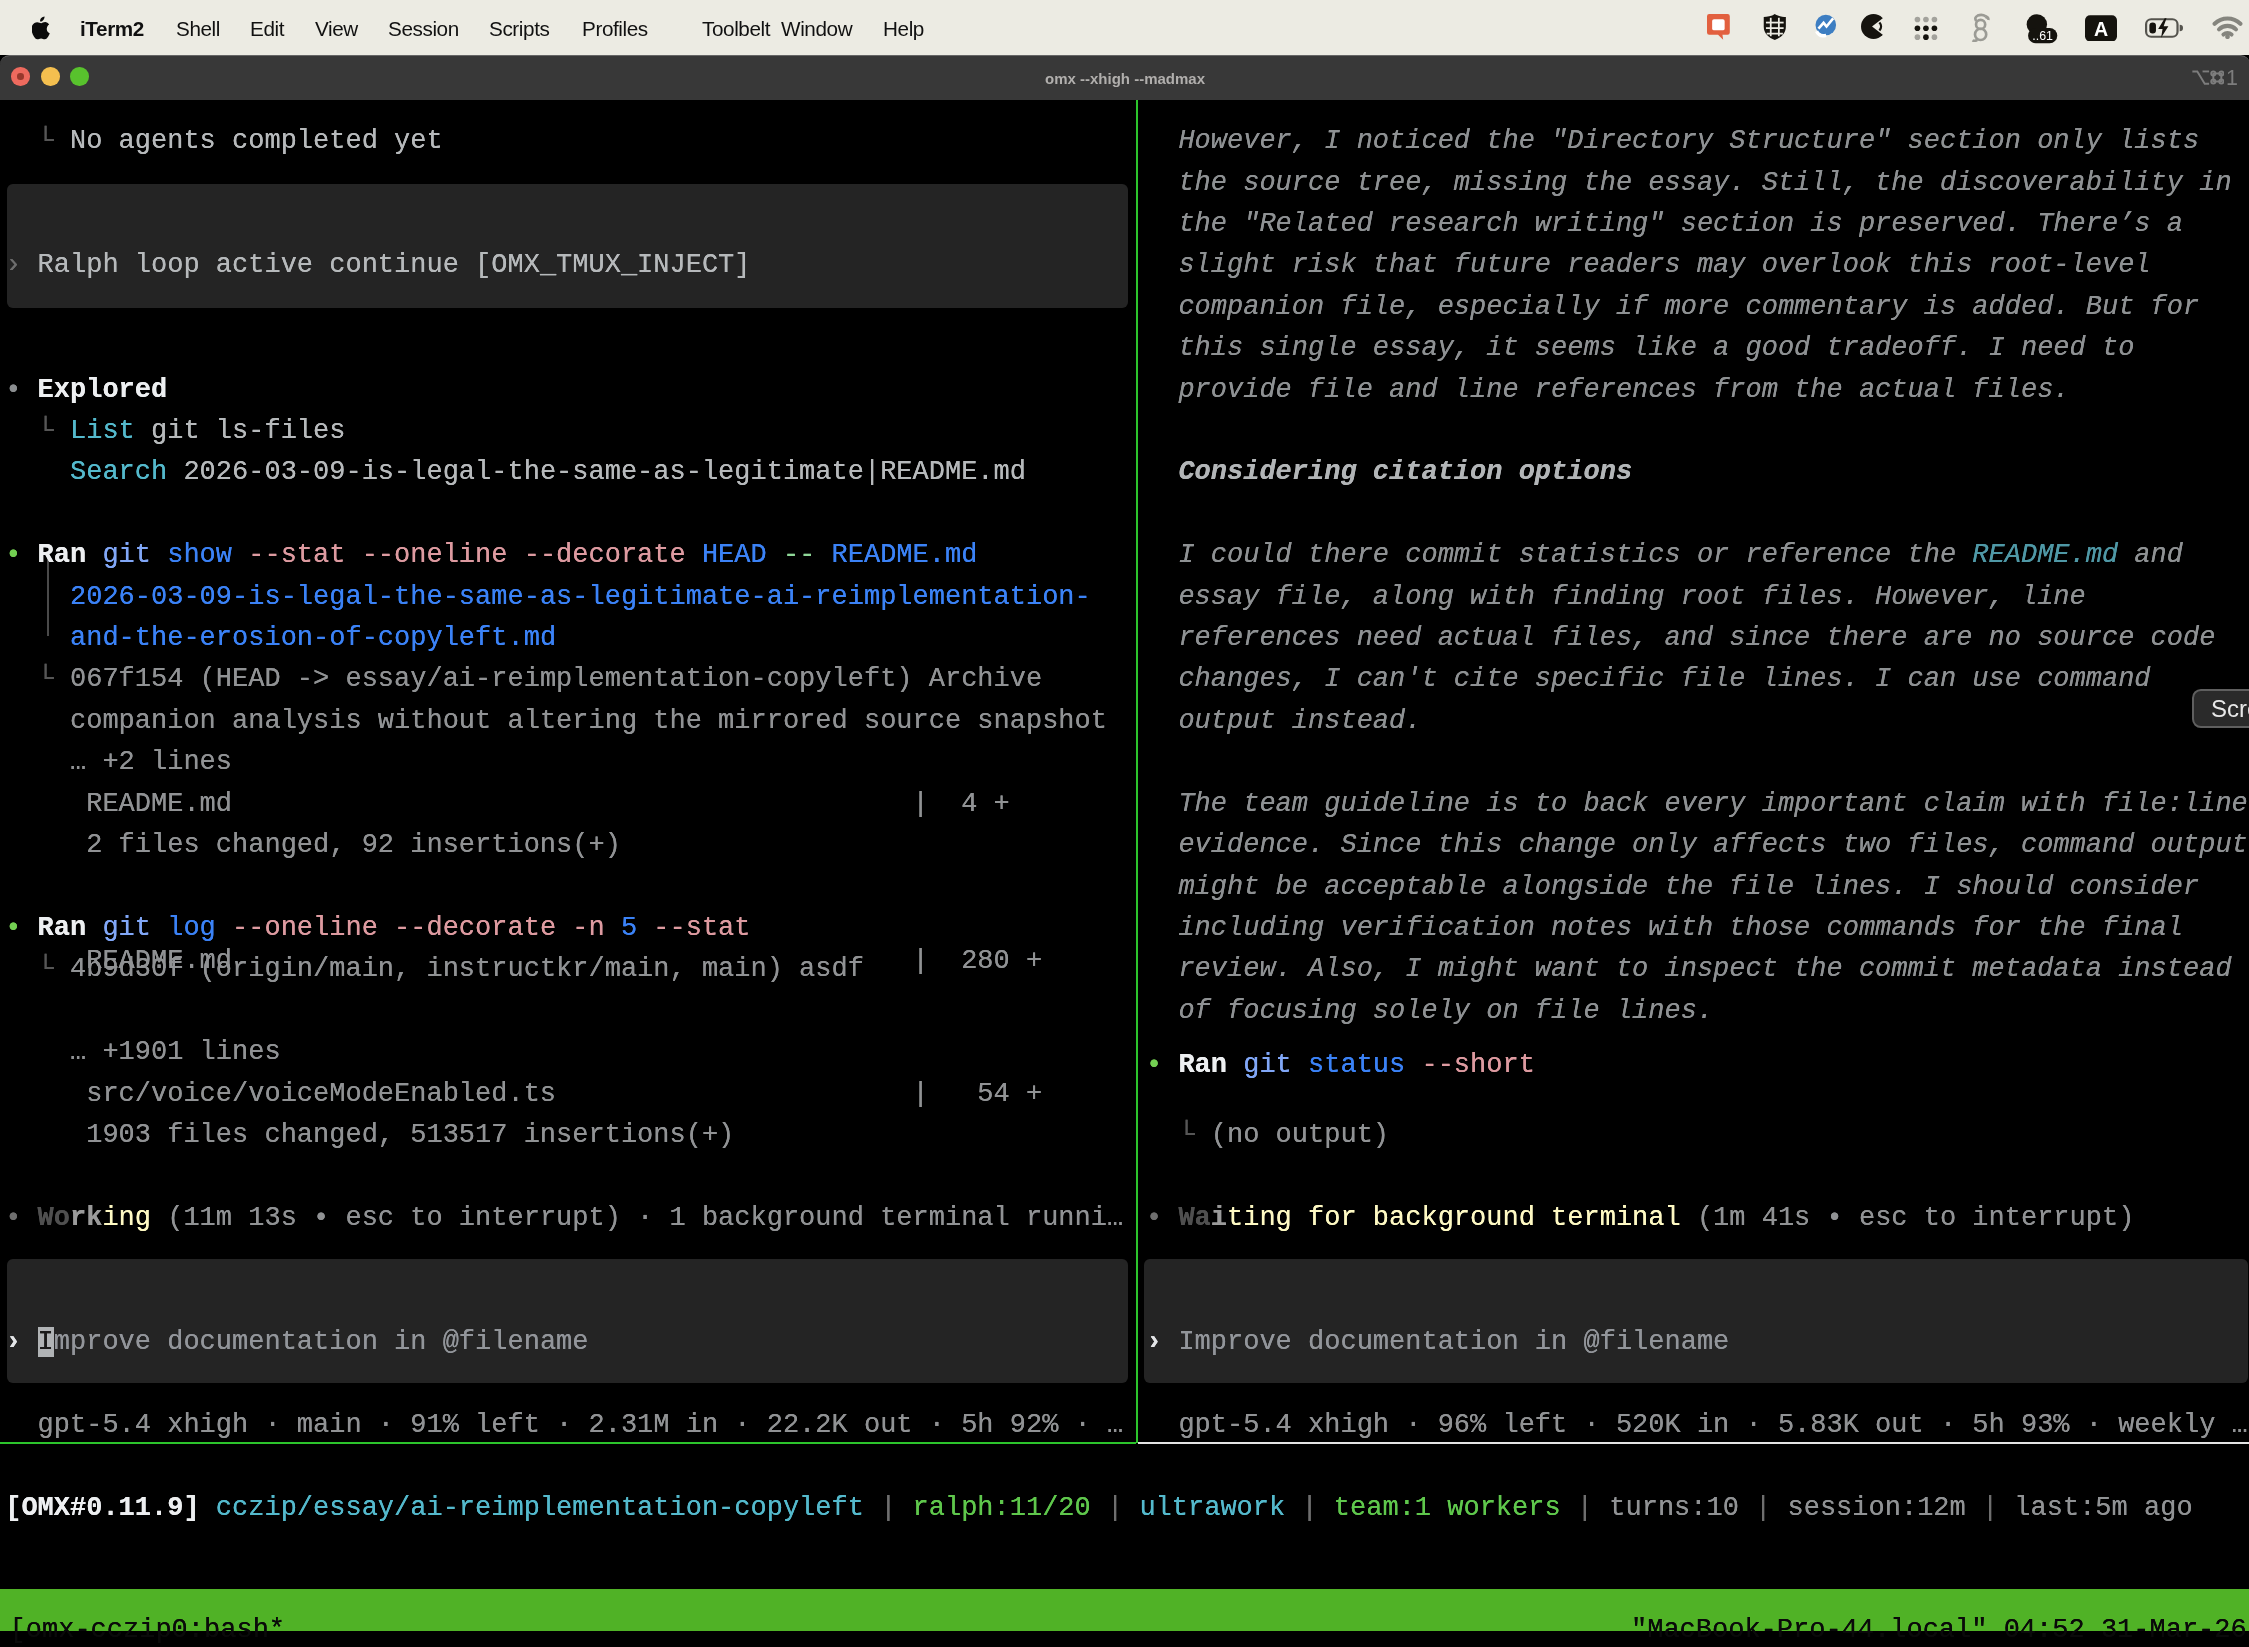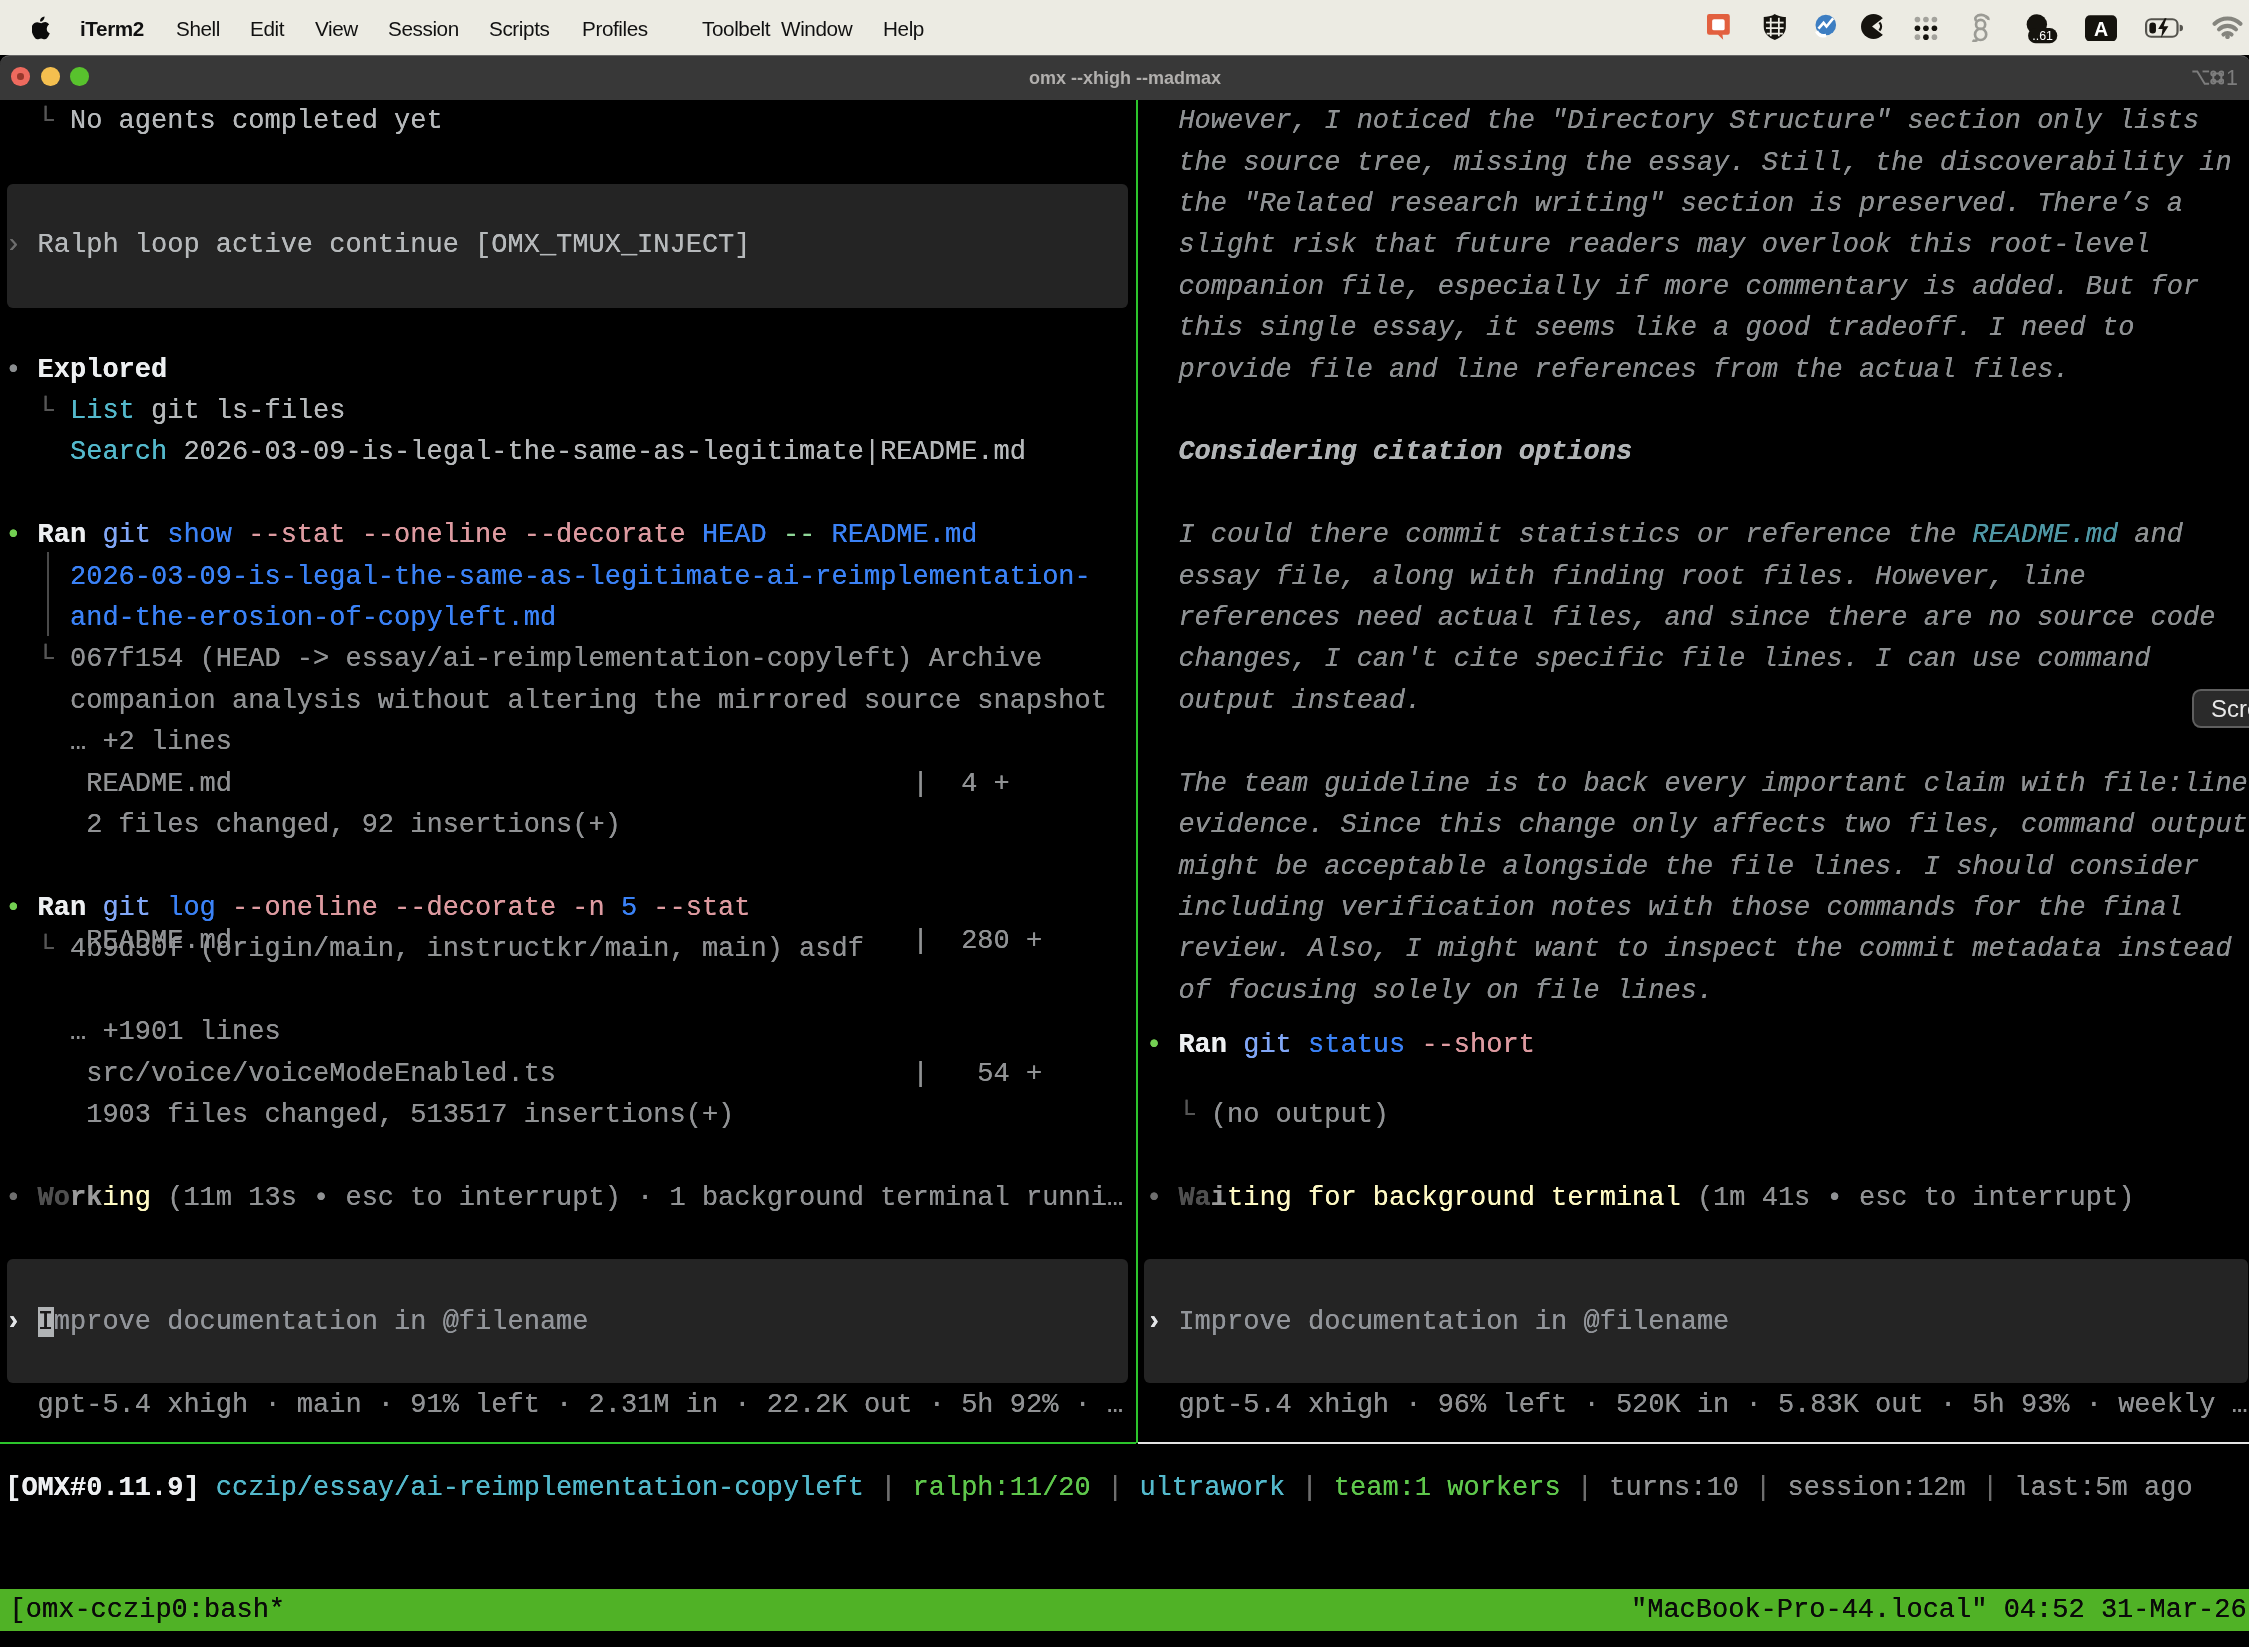--- a/index.html
+++ b/index.html
@@ -8,23 +8,23 @@
 #menubar { position:absolute; left:0; top:0; width:2250px; height:55px; background:#ecebe3; }
 .mi { position:absolute; top:0; height:55px; line-height:57px; font-family:"Liberation Sans",sans-serif;
   font-size:20.7px; letter-spacing:-0.4px; color:#111; white-space:pre; }
 .ic { position:absolute; }
 .mb { font-weight:bold; }
 
 #titlebar { position:absolute; left:0; top:55px; width:2250px; height:45px; background:#383838;
   border-radius:9.6px 9.6px 0 0; border-top:1.1px solid #666; }
 .tl { position:absolute; top:67px; width:18.5px; height:18.5px; border-radius:50%; }
 #wtitle { position:absolute; top:55px; left:0; width:2250px; height:45px; text-align:center;
-  line-height:47px; font-family:"Liberation Sans",sans-serif; font-size:18px; font-weight:bold; color:#b1afad; }
-
-.ln { position:absolute; height:41px; line-height:41px; font-size:27px; white-space:pre; color:#909294; text-shadow:0 0 0.5px currentColor; }
+  line-height:47px; font-family:"Liberation Sans",sans-serif; font-size:15px; font-weight:bold; color:#b1afad; }
+
+.ln { position:absolute; height:41px; line-height:41px; font-size:27px; white-space:pre; color:#909294; text-shadow:0 0 0.5px currentColor;margin-top:20px; }
 s { text-decoration:none; }
 .dim  { color:#565656; }
 .dim2 { color:#6e6e6e; }
 .lt   { color:#b6b9bb; }
 .gy   { color:#909294; }
 .wb   { color:#edeff1; font-weight:bold; }
 .gb   { color:#8b8e90; }
 .cyan { color:#54b9cc; }
 .grn  { color:#73cf52; }
 .sgrn { color:#5fc74c; }

